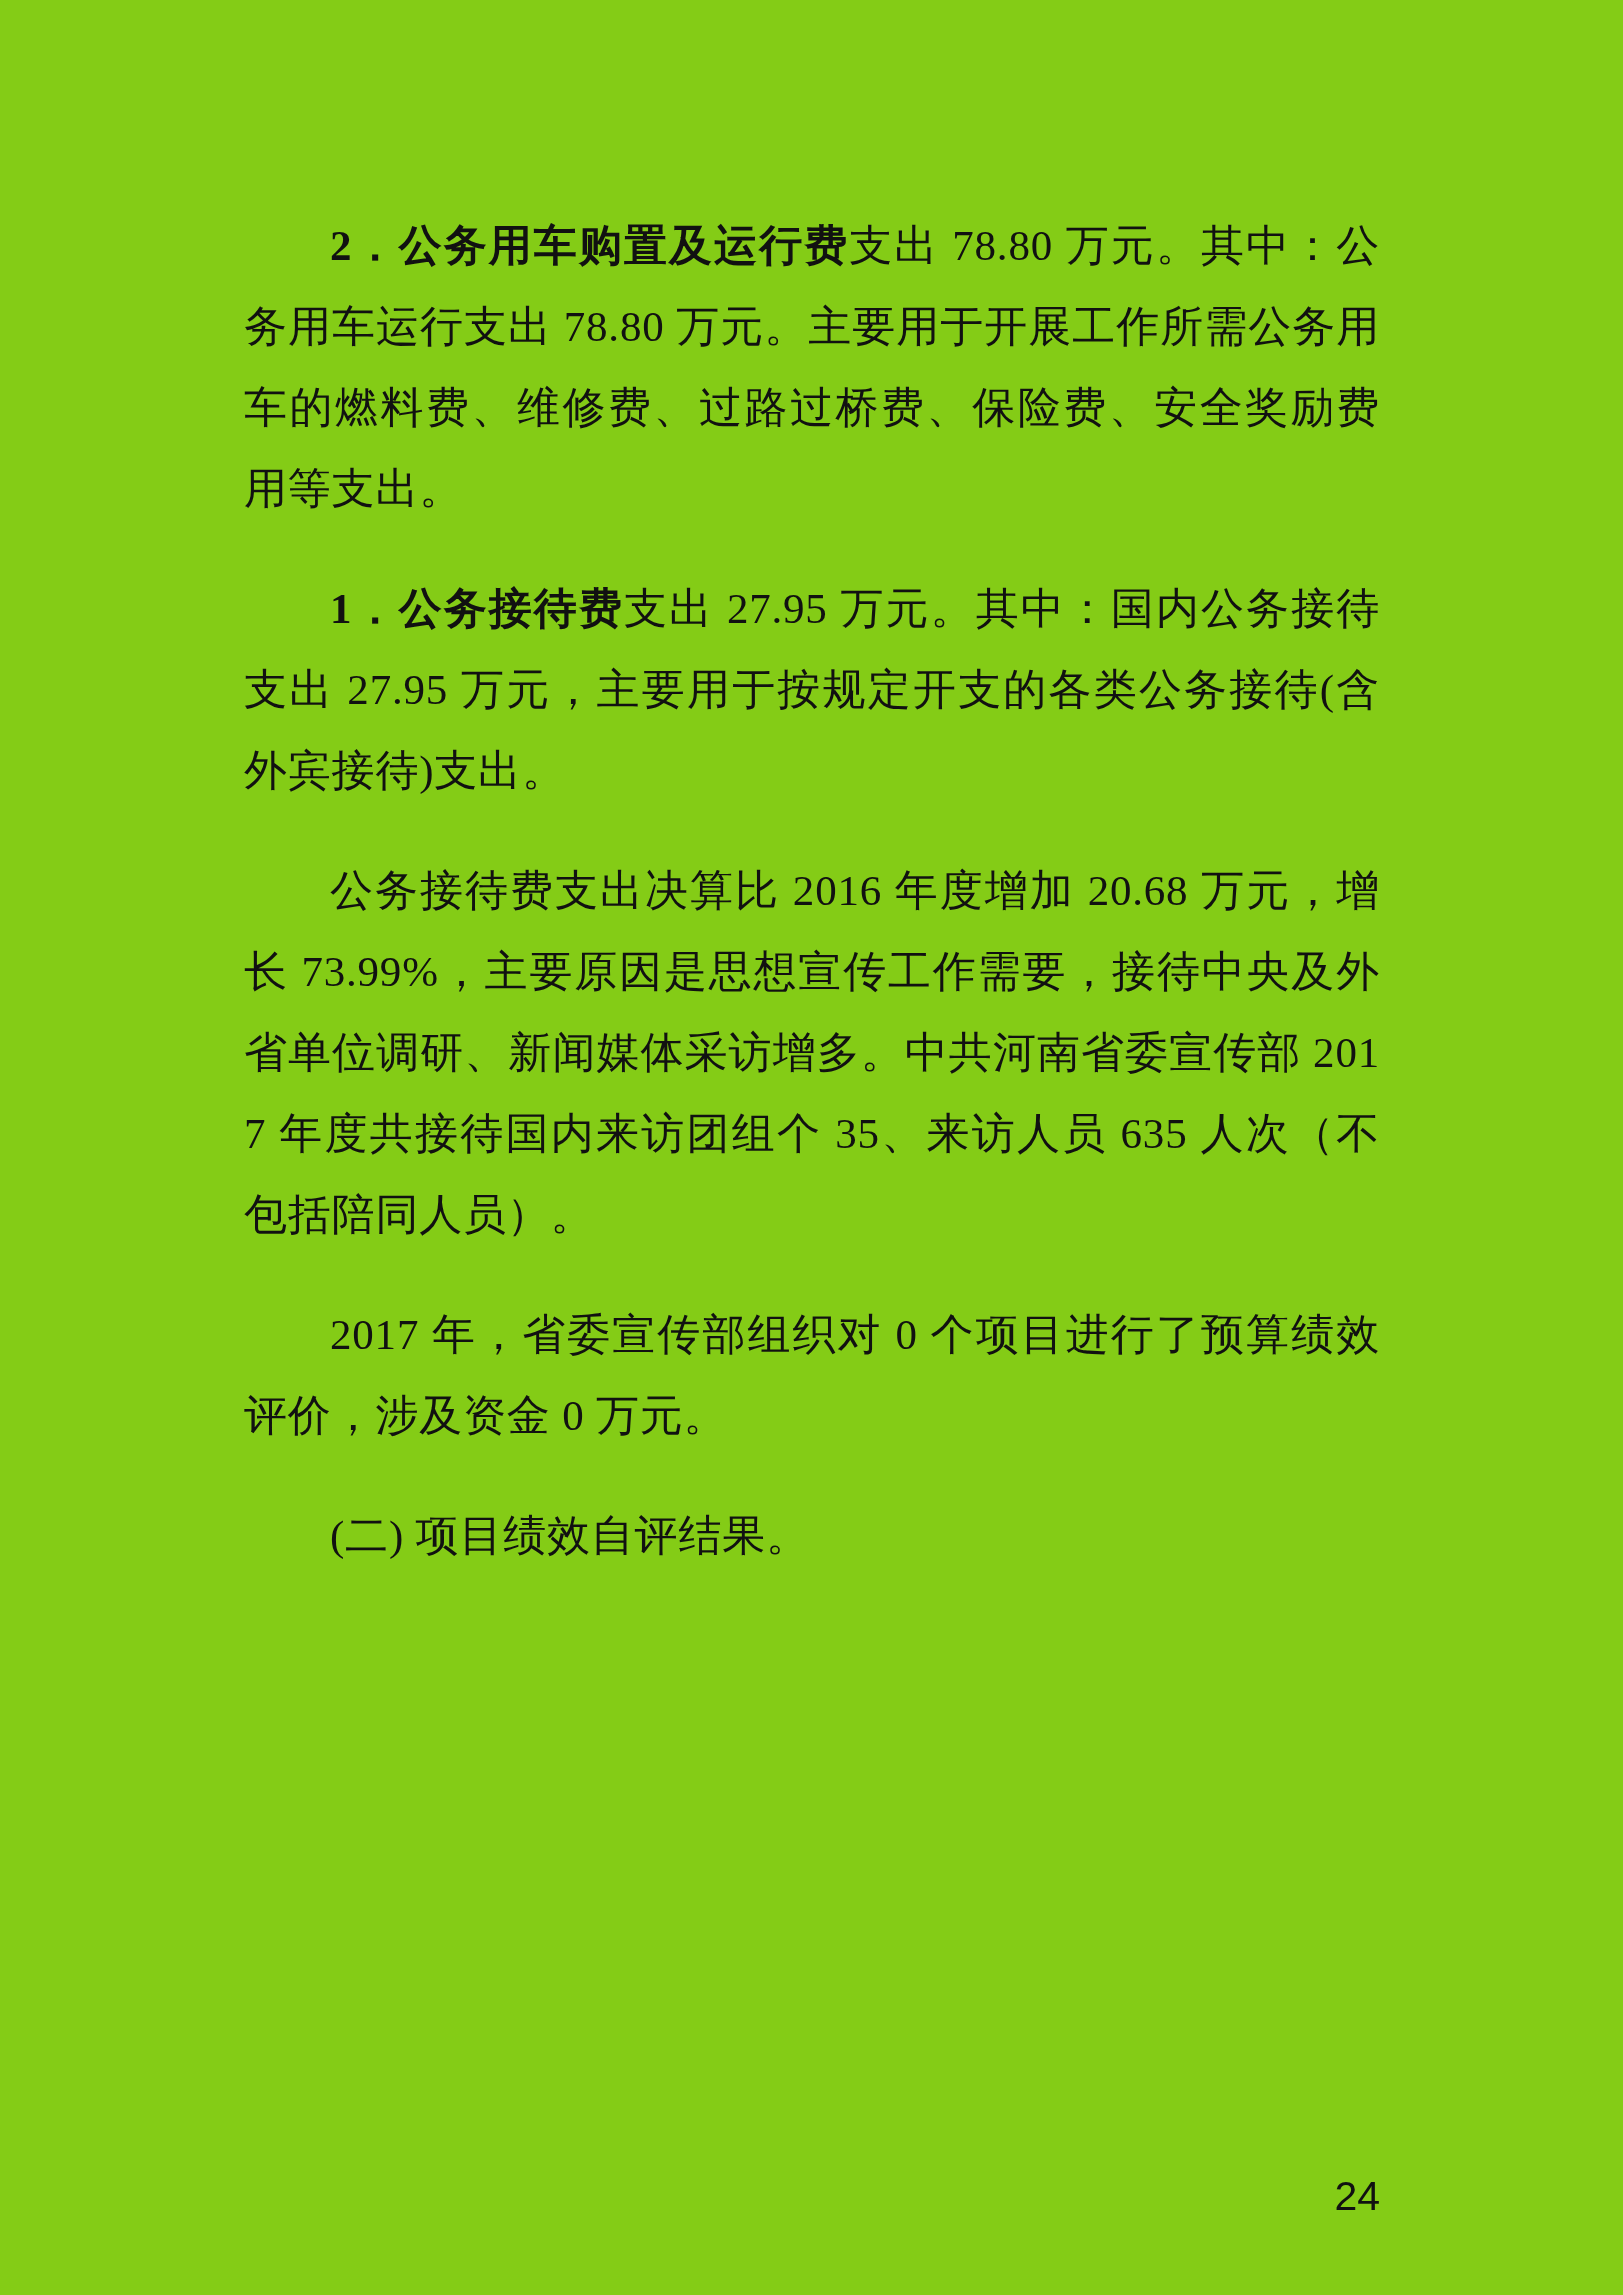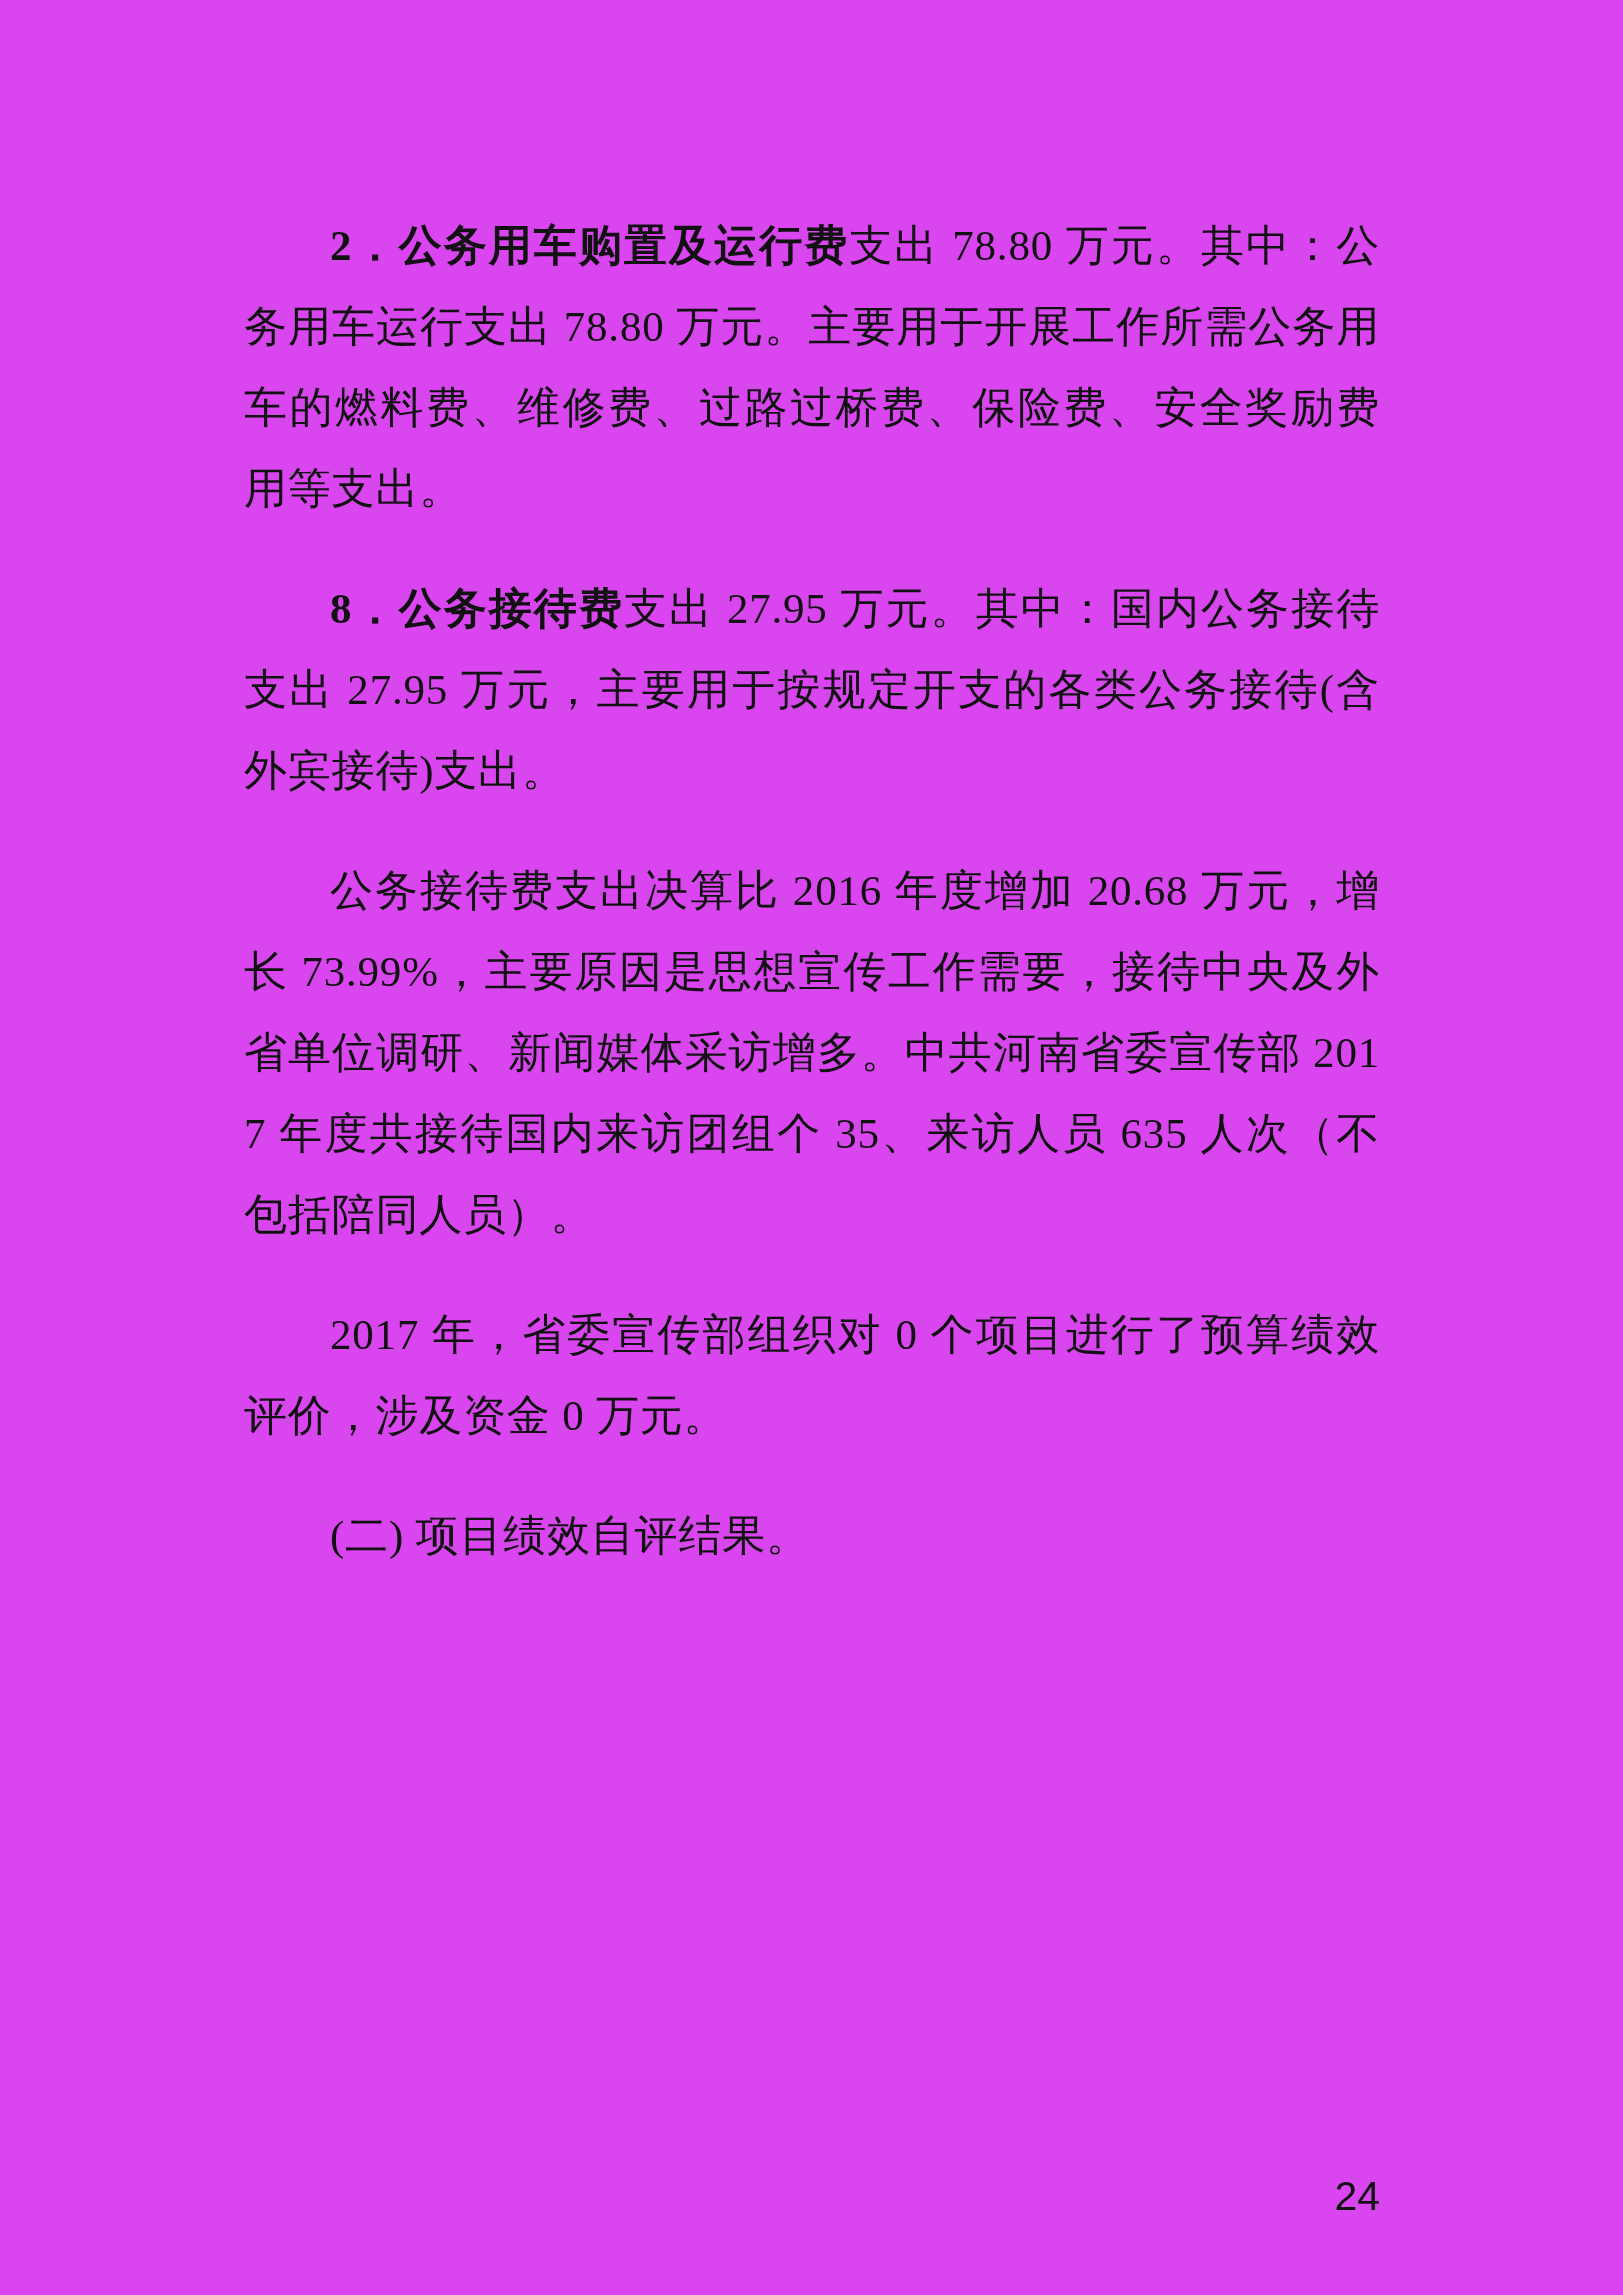--- a/index.html
+++ b/index.html
@@ -4,21 +4,21 @@
 <style>
   html, body {
     margin: 0;
     padding: 0;
     background: #ffffff;
   }
   .page {
     position: relative;
     width: 1623px;
     height: 2295px;
-    background: #d946ef;
+    background: #84cc16;
     color: #111111;
     font-family: "Liberation Serif", serif;
     overflow: hidden;
   }
   .content {
     position: absolute;
     left: 244px;
     top: 205px;
     width: 1136px;
   }
@@ -60,21 +60,21 @@
 </style>
 </head>
 <body>
 
 <div class="page">
   <div class="content">
 
     <p><span class="lead-bold">2．公务用车购置及运行费</span><span>支出 78.80 万元。其中：公务用车运行支出 78.80 万元。主要用于开展工作所需公务用车的燃料费、维修费、过路过桥费、保险费、安全奖励费用等支出。</span></p>
 
 
-    <p><span class="lead-bold">8．公务接待费</span><span>支出 27.95 万元。其中：国内公务接待支出 27.95 万元，主要用于按规定开支的各类公务接待(含外宾接待)支出。</span></p>
+    <p><span class="lead-bold">1．公务接待费</span><span>支出 27.95 万元。其中：国内公务接待支出 27.95 万元，主要用于按规定开支的各类公务接待(含外宾接待)支出。</span></p>
 
     <p>公务接待费支出决算比 2016 年度增加 20.68 万元，增长 73.99%，主要原因是思想宣传工作需要，接待中央及外省单位调研、新闻媒体采访增多。中共河南省委宣传部 2017 年度共接待国内来访团组个 35、来访人员 635 人次（不包括陪同人员）。</p>
 
 
 
     <p class="kaiti">2017 年，省委宣传部组织对 0 个项目进行了预算绩效评价，涉及资金 0 万元。</p>
 
     <p class="kaiti">(二) 项目绩效自评结果。</p>
 
   </div>

